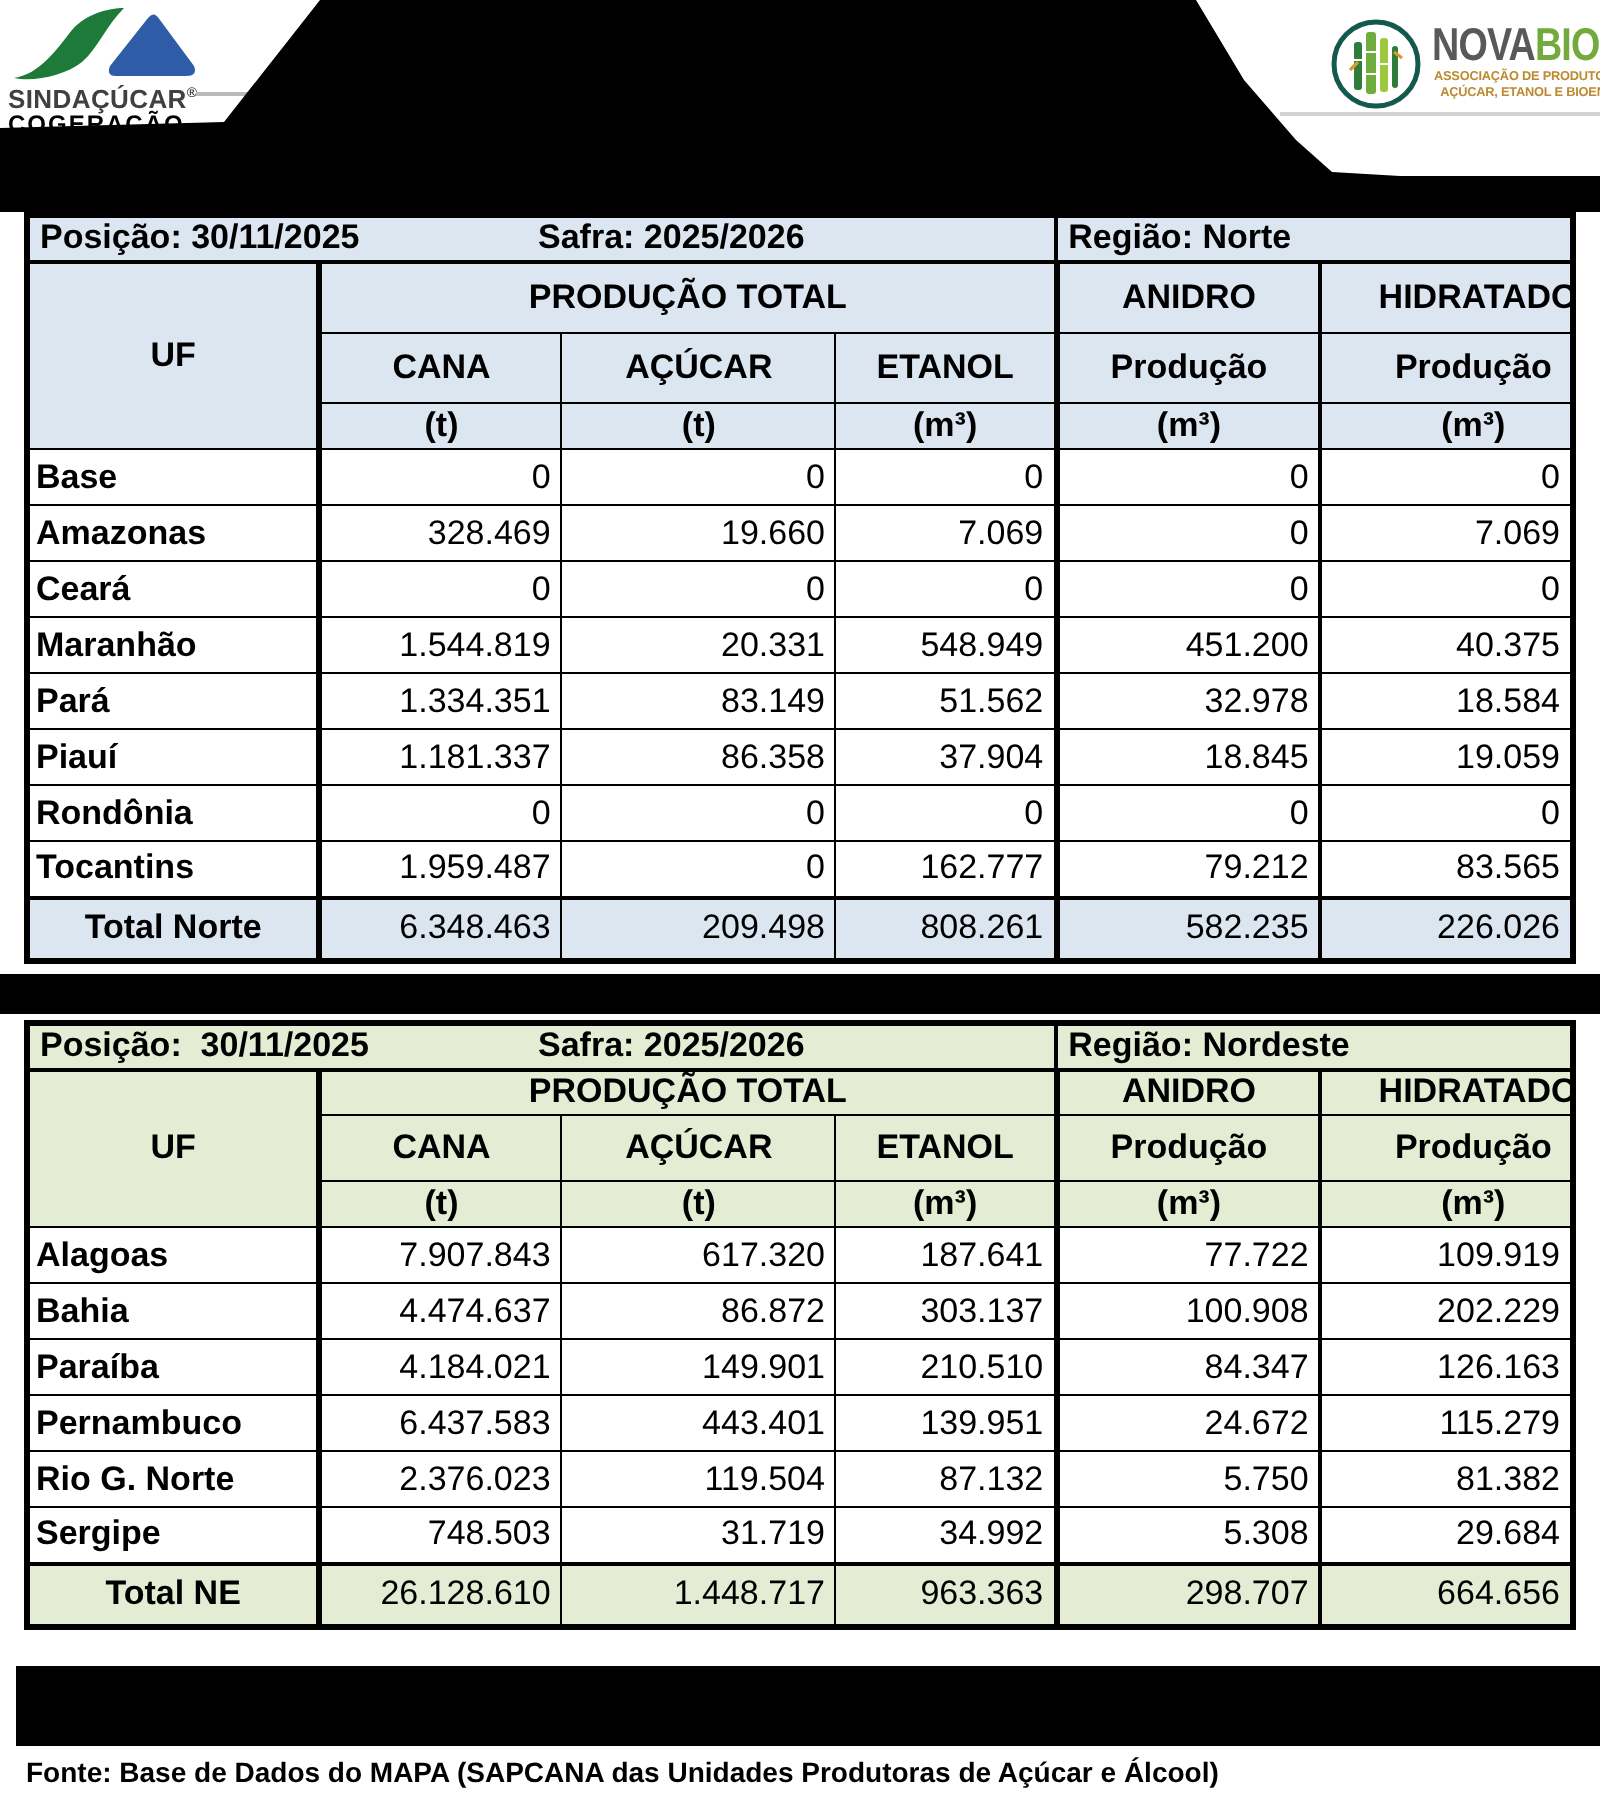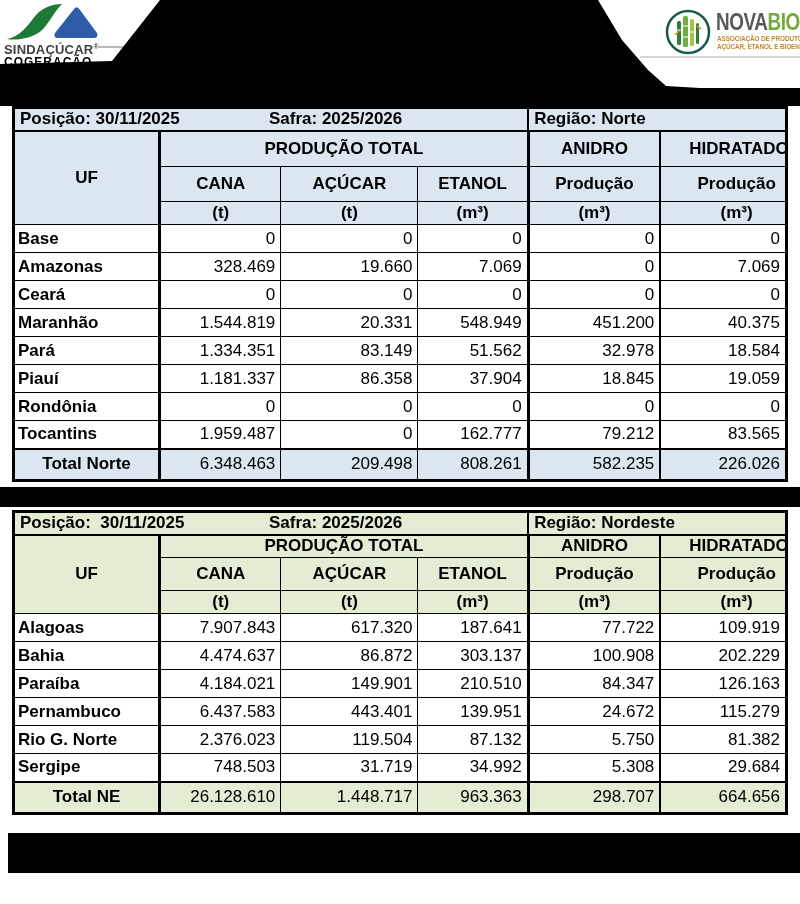--- a/index.html
+++ b/index.html
@@ -10,21 +10,21 @@
   #letterhead{position:absolute;top:0;left:0;width:800px;height:106px;}
   #sind-logo{position:absolute;top:2px;left:2px;width:120px;height:72px;}
   #sind-name{position:absolute;top:40px;left:2px;font-size:13px;font-weight:bold;color:#3f4043;letter-spacing:.2px;white-space:nowrap;}
   #sind-name sup{font-size:7px;}
   #sind-remnant{position:absolute;top:55px;left:4px;font-size:12px;font-weight:bold;color:#000;letter-spacing:1px;white-space:nowrap;z-index:1;}
   .gray-rule{position:absolute;height:2px;background:#b9babc;z-index:1;}
   #rule-left{top:46px;left:98px;width:30px;}
   #rule-right{top:56px;left:640px;width:160px;background:#d2d3d4;}
   #redact-top{position:absolute;top:0;left:0;width:800px;height:106px;background:#000;z-index:5;
     clip-path:polygon(160px 0,598px 0,622px 40px,648px 70px,666px 86px,700px 88px,800px 88px,800px 106px,0 106px,0 64px,112px 61px);}
-  #novabio{position:absolute;top:6px;left:664px;width:134px;height:54px;z-index:2;}
+  #novabio{position:absolute;top:6px;left:664px;width:134px;height:54px;z-index:2;text-align:center;}
   #nb-circle{position:absolute;top:2px;left:0;width:48px;height:48px;}
   #nb-text{position:absolute;top:3px;left:52px;white-space:nowrap;font-size:23px;font-weight:600;letter-spacing:-.5px;transform:scaleX(.82);transform-origin:left top;}
   #nb-tag{position:absolute;top:29px;left:53px;font-size:6.4px;font-weight:bold;color:#bd8a31;letter-spacing:-.1px;line-height:8px;white-space:nowrap;}
 
   
   #band-mid{position:absolute;top:487px;left:0;width:800px;height:20px;background:#000;}
   #band-bottom{position:absolute;top:833px;left:8px;width:792px;height:40px;background:#000;}
 
   
   table.t{position:absolute;left:12px;width:776px;border-collapse:collapse;table-layout:fixed;background:#fff;border:3px solid #000;}
@@ -294,14 +294,15 @@
       <td class="num">1.448.717</td>
       <td class="num">963.363</td>
       <td class="num bL3">298.707</td>
       <td class="num bL2">664.656</td>
     </tr>
   </tbody>
     </table>
 
   <div id="band-bottom"></div>
 
+  <div id="fonte">Fonte: Base de Dados do MAPA (SAPCANA das Unidades Produtoras de Açúcar e Álcool)</div>
 
 </div>
 
 </body></html>

